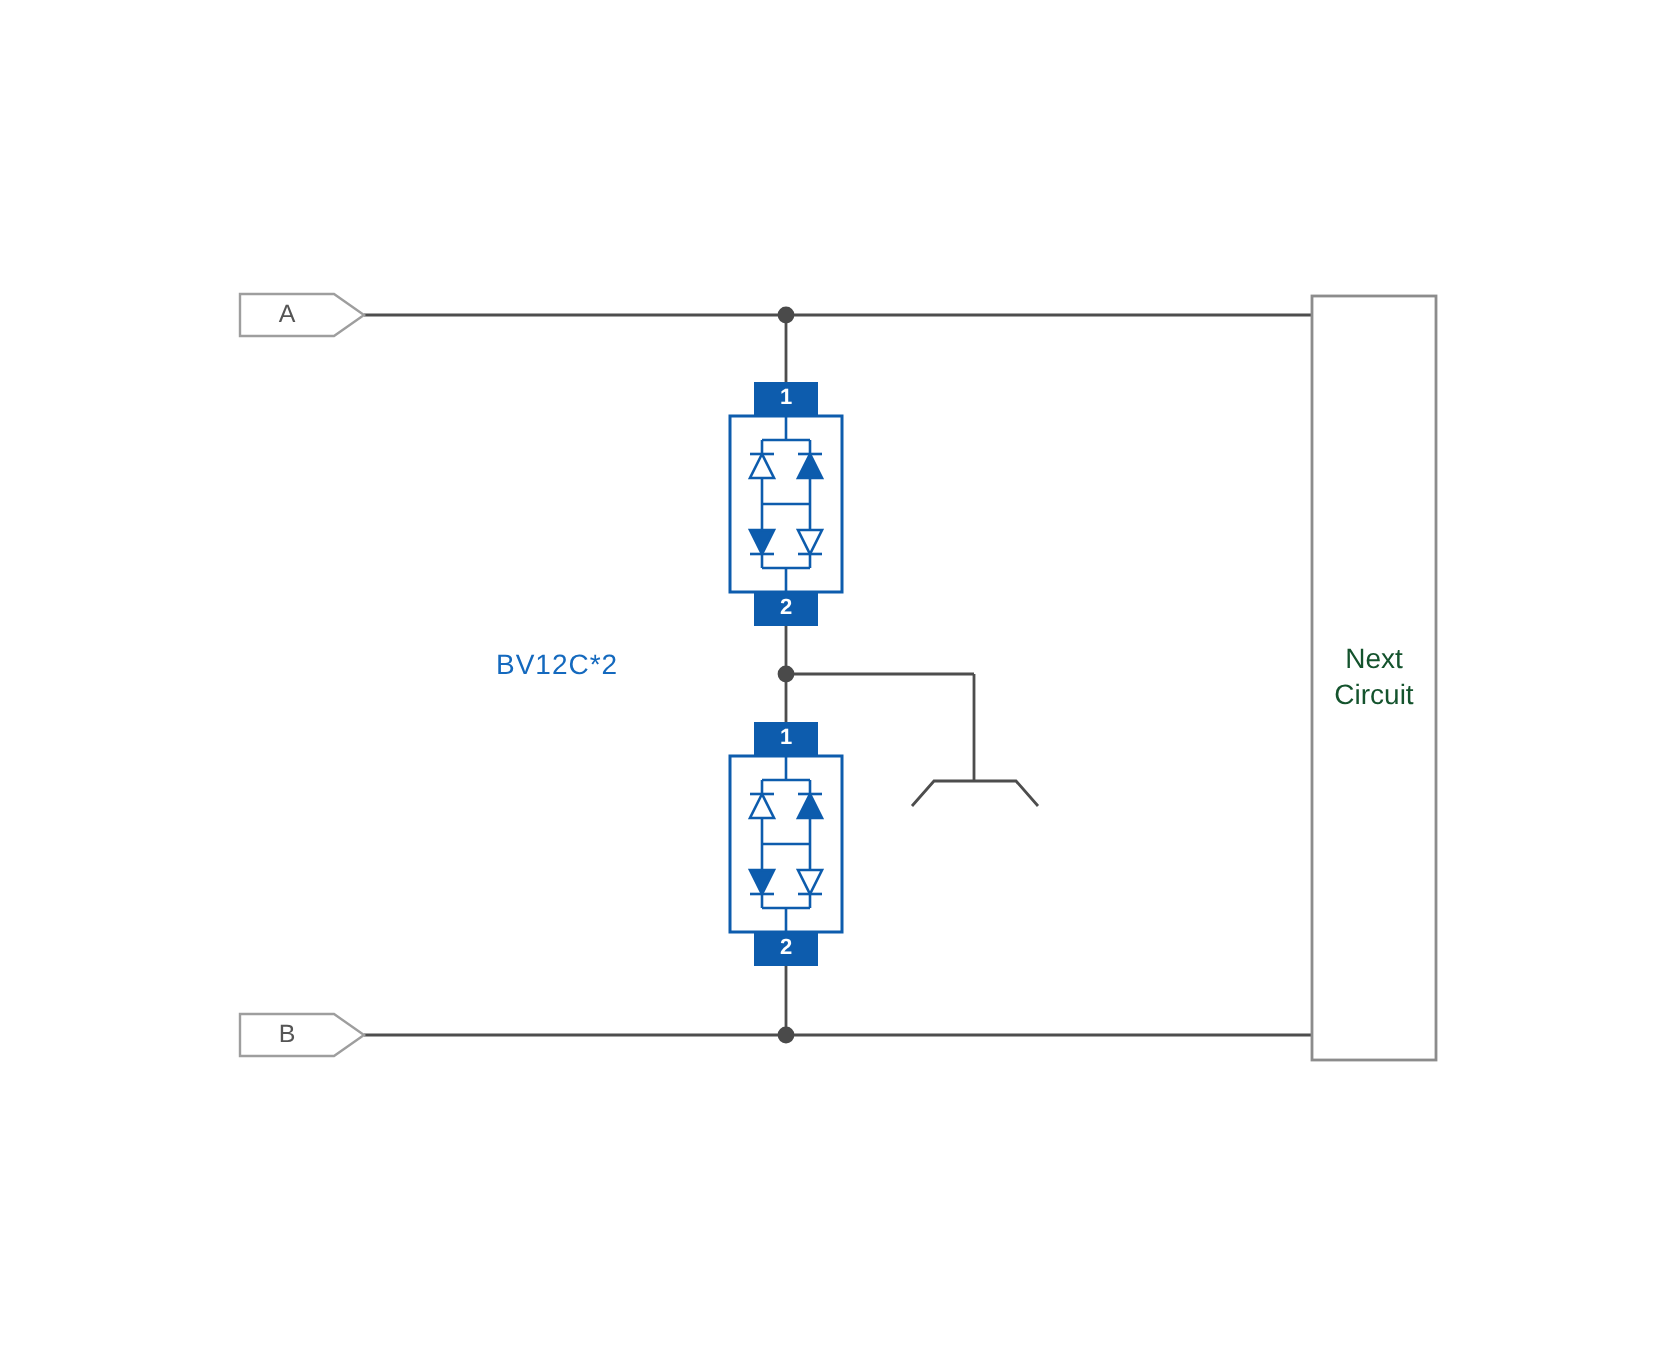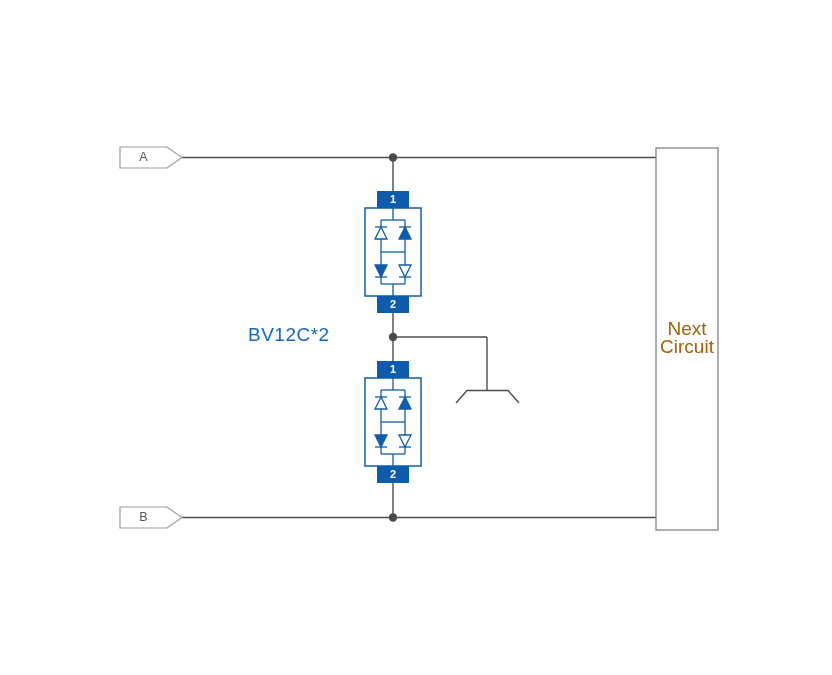--- a/index.html
+++ b/index.html
@@ -12,26 +12,26 @@
     overflow: hidden;
   }
   .canvas svg { position: absolute; left: 0; top: 0; }
   .txt { position: absolute; color: #555555; }
   .connector-label {
     width: 47px; height: 21px; line-height: 21px;
     text-align: center; font-size: 12.5px;
   }
   .next-circuit-label {
     left: 657px; top: 320px; width: 60px;
-    text-align: center; font-size: 19px; line-height: 18px;
-    color: #a16207;
+    text-align: center; font-size: 14px; line-height: 18px;
+    color: #14532d;
   }
   .component-label {
     left: 248px; top: 324px; width: 100px;
-    font-size: 19px; color: #1469be; letter-spacing: 0.5px;
+    font-size: 14px; color: #1469be; letter-spacing: 0.5px;
   }
   .pin-label {
     position: absolute;
     width: 32px; height: 17px; line-height: 17px;
     text-align: center; color: #ffffff;
     font-size: 11px; font-weight: bold;
   }
 </style>
 </head>
 <body>

